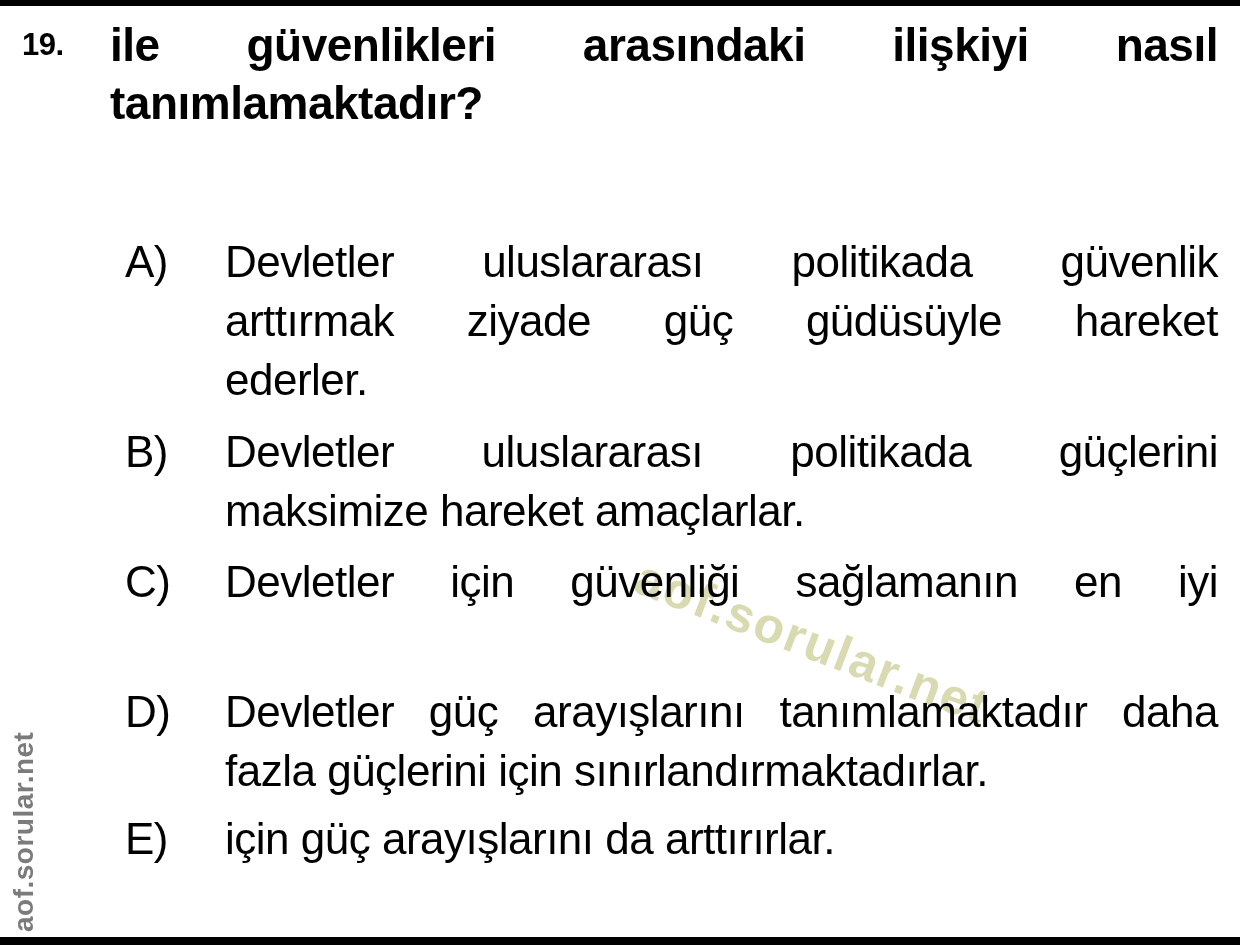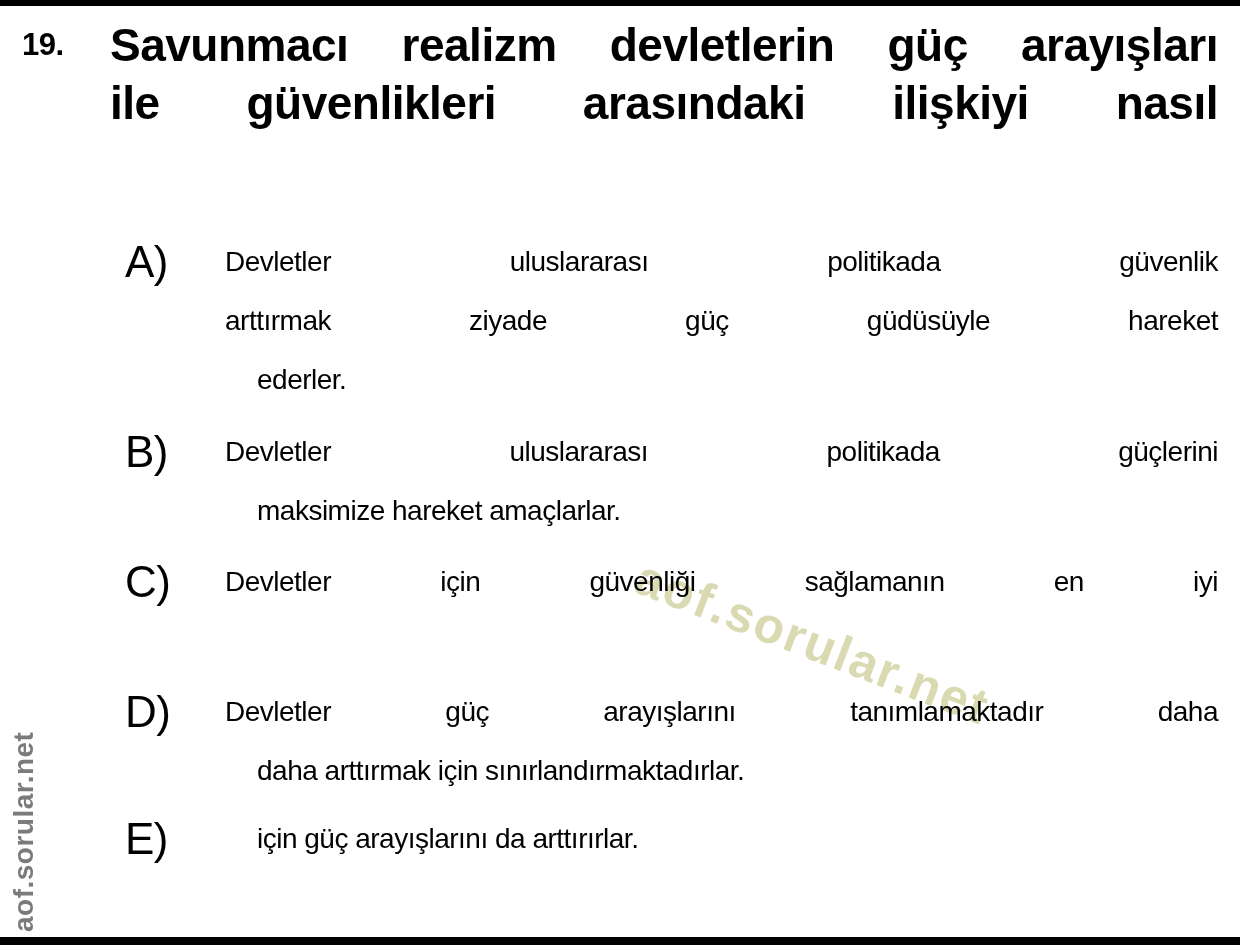--- a/index.html
+++ b/index.html
@@ -39,26 +39,26 @@
   .q-line.last{text-align:left;}
 
   
   .option-row{position:absolute;left:0;width:1240px;z-index:2;}
   .opt-letter{
     position:absolute;left:125px;top:0;width:95px;
     font-size:44px;line-height:59px;letter-spacing:-0.5px;
   }
   .opt-lines{position:absolute;left:225px;top:0;width:993px;}
   .opt-line{
-    font-size:28px;line-height:59px;letter-spacing:-0.5px;white-space:nowrap;
+    font-size:44px;line-height:59px;letter-spacing:-0.5px;white-space:nowrap;
   }
   .opt-line.just{text-align:justify;text-align-last:justify;white-space:normal;
     height:59px;overflow:visible;}
   .opt-line.just::after{content:"";display:inline-block;width:100%;}
-  .opt-line.last{text-align:left;margin-left:32px;}
+  .opt-line.last{text-align:left;}
 
   .opt-a{top:232px;} .opt-b{top:422px;} .opt-c{top:552px;}
   .opt-d{top:682px;} .opt-e{top:809px;}
 
   
   .wm-side{
     position:absolute;left:8px;top:932px;z-index:1;
     transform:rotate(-90deg);transform-origin:0 0;
     font-size:28px;font-weight:bold;letter-spacing:0.5px;
     color:var(--wm-side);white-space:nowrap;
@@ -76,22 +76,22 @@
 <div class="page">
 
   <div class="edge-bar top"></div>
 
   <div class="wm-diag">aof.sorular.net</div>
   <div class="wm-side">aof.sorular.net</div>
 
   <div class="question-block">
     <div class="q-number">19.</div>
     <div class="q-text">
-      <div class="q-line just">Savunmacı realizm devletlerin güç arayışları</div>
       <div class="q-line just">ile güvenlikleri arasındaki ilişkiyi nasıl</div>
+      <div class="q-line last">tanımlamaktadır?</div>
     </div>
   </div>
 
   <div class="option-row opt-a">
     <div class="opt-letter">A)</div>
     <div class="opt-lines">
       <div class="opt-line just">Devletler uluslararası politikada güvenlik</div>
       <div class="opt-line just">arttırmak ziyade güç güdüsüyle hareket</div>
       <div class="opt-line last">ederler.</div>
     </div>
@@ -109,21 +109,21 @@
     <div class="opt-letter">C)</div>
     <div class="opt-lines">
       <div class="opt-line just">Devletler için güvenliği sağlamanın en iyi</div>
     </div>
   </div>
 
   <div class="option-row opt-d">
     <div class="opt-letter">D)</div>
     <div class="opt-lines">
       <div class="opt-line just">Devletler güç arayışlarını tanımlamaktadır daha</div>
-      <div class="opt-line last">daha arttırmak için sınırlandırmaktadırlar.</div>
+      <div class="opt-line last">fazla güçlerini için sınırlandırmaktadırlar.</div>
     </div>
   </div>
 
   <div class="option-row opt-e">
     <div class="opt-letter">E)</div>
     <div class="opt-lines">
       <div class="opt-line last">için güç arayışlarını da arttırırlar.</div>
     </div>
   </div>
 

